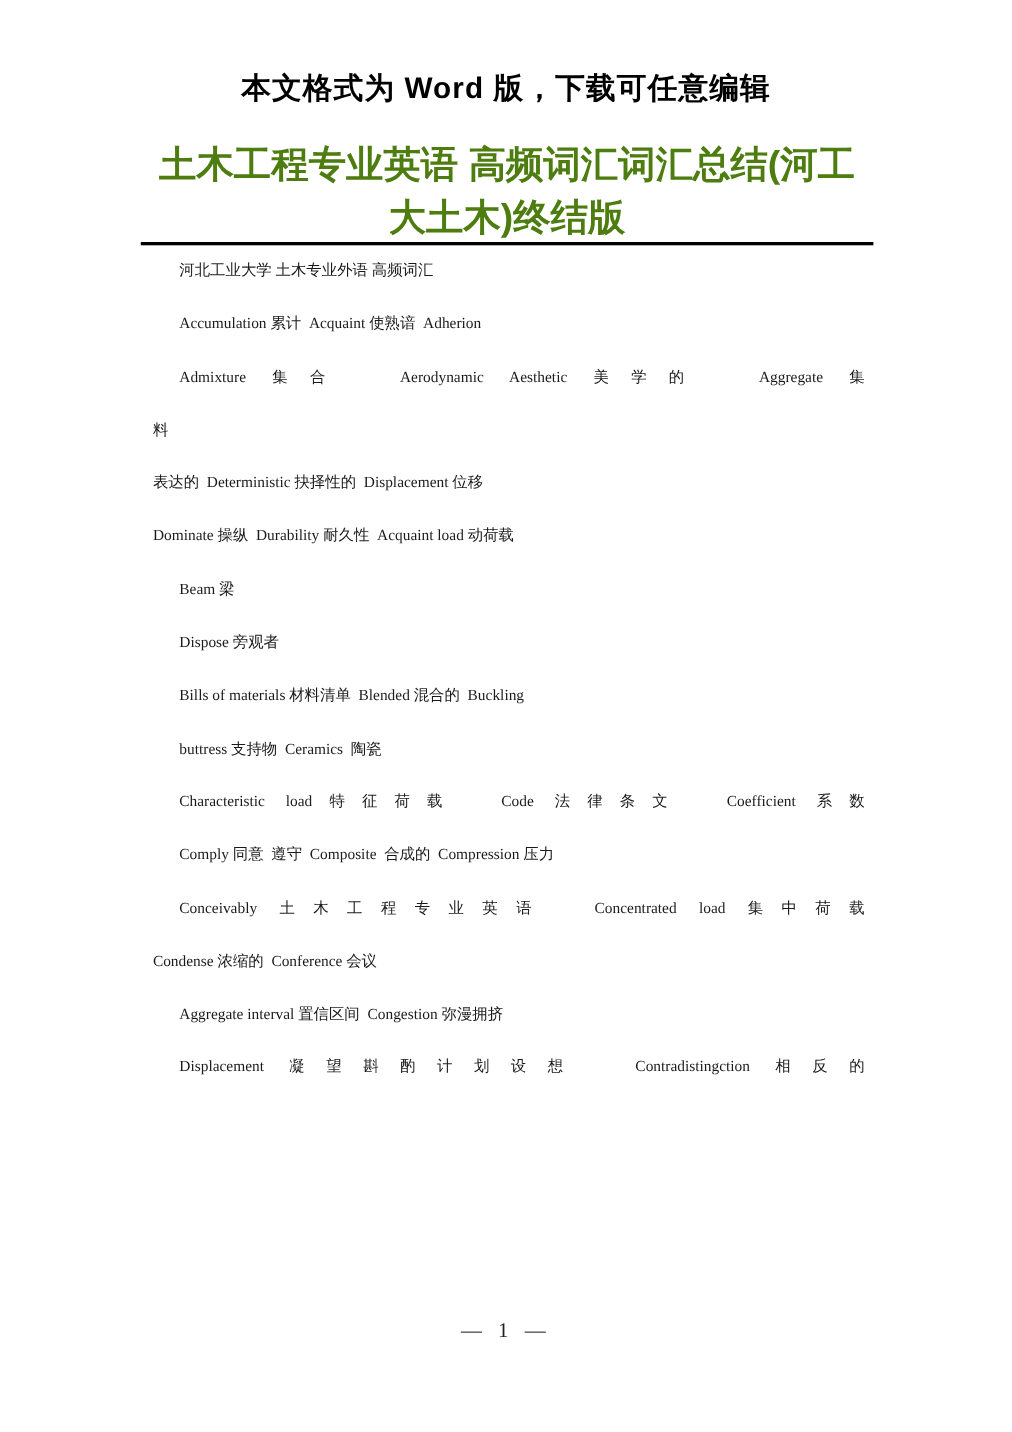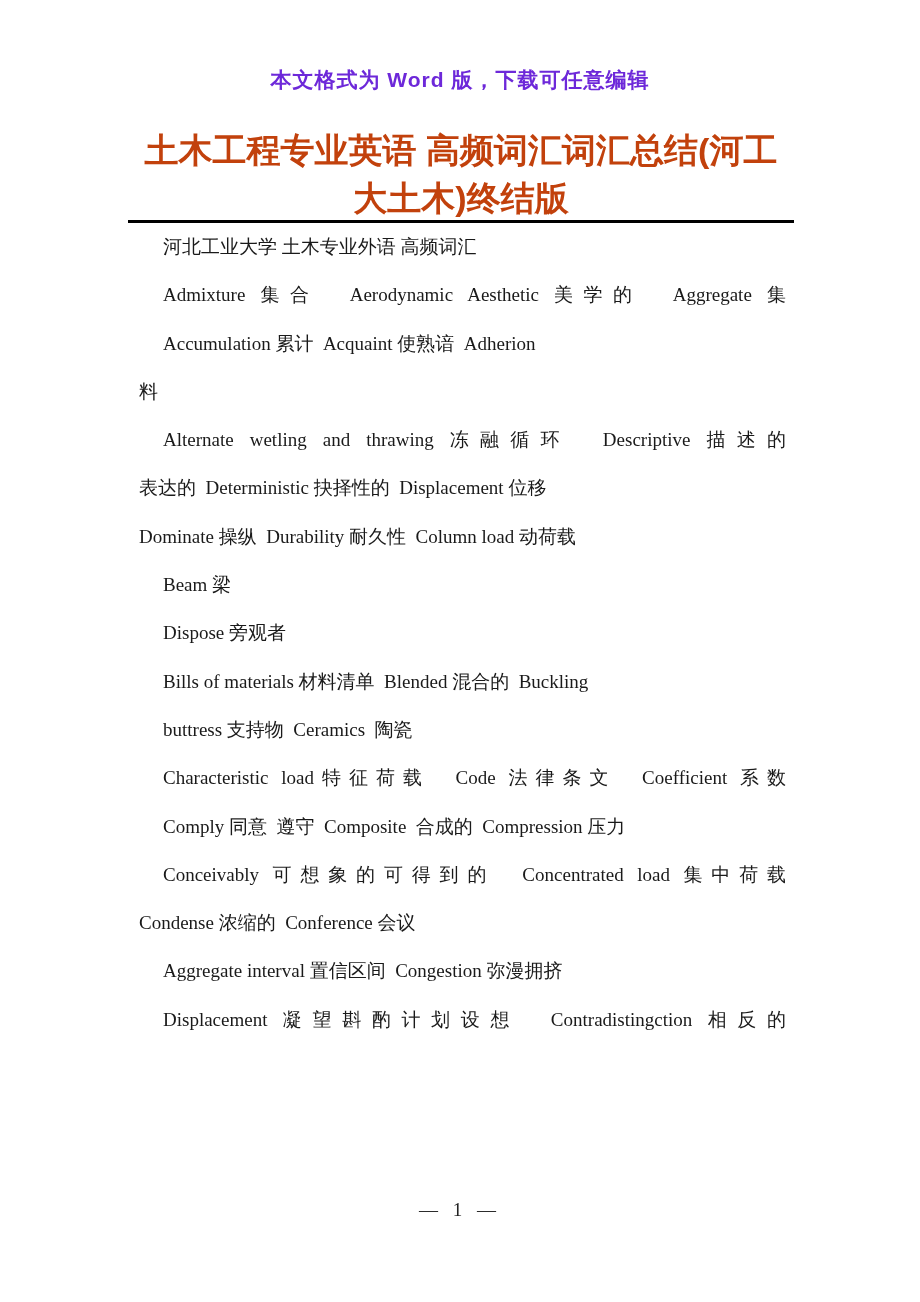--- a/index.html
+++ b/index.html
@@ -9,47 +9,47 @@
     height: 1302px;
     background: #ffffff;
     overflow: hidden;
     font-family: "Liberation Serif", "DejaVu Serif", serif;
     color: #1a1a1a;
   }
   .notice {
     position: absolute;
     top: 60px; left: 0; right: 0;
     text-align: center;
-    color: #6d28d9;
+    color: #000000;
     font-family: "Liberation Sans", "DejaVu Sans", sans-serif;
     font-weight: bold;
-    font-size: 21px;
+    font-size: 27px;
     line-height: 40px;
     letter-spacing: 1px;
   }
   .doc-title {
     position: absolute;
     top: 126px; left: 128px; width: 666px;
     text-align: center;
-    color: #c2410c;
+    color: #4d7c0f;
     font-family: "Liberation Sans", "DejaVu Sans", sans-serif;
     font-weight: bold;
     font-size: 34px;
     line-height: 48px;
   }
   .title-divider {
     position: absolute;
     top: 220px; left: 128px; width: 666px;
     height: 3px;
     background: #000000;
   }
   .body-lines {
     position: absolute;
     top: 223px; left: 139px; width: 647px;
-    font-size: 19px;
+    font-size: 14px;
   }
   .line {
     height: 48.3px;
     line-height: 48.3px;
     white-space: pre-wrap;
     text-align: left;
     overflow: hidden;
   }
   .line.indent { text-indent: 24px; }
   .line.justify { text-align: justify; text-align-last: justify; }
@@ -72,33 +72,32 @@
 
   <div class="doc-title">
     <div>土木工程专业英语 高频词汇词汇总结(河工</div>
     <div>大土木)终结版</div>
   </div>
 
   <div class="title-divider"></div>
 
   <div class="body-lines">
       <div class="line indent">河北工业大学 土木专业外语 高频词汇</div>
+      <div class="line indent">Accumulation 累计  Acquaint 使熟谙  Adherion</div>
       <div class="line indent justify">Admixture 集合  Aerodynamic Aesthetic 美学的  Aggregate 集</div>
-      <div class="line indent">Accumulation 累计  Acquaint 使熟谙  Adherion</div>
       <div class="line">料</div>
-      <div class="line indent justify">Alternate wetling and thrawing 冻融循环  Descriptive 描述的</div>
       <div class="line">表达的  Deterministic 抉择性的  Displacement 位移</div>
-      <div class="line">Dominate 操纵  Durability 耐久性  Column load 动荷载</div>
+      <div class="line">Dominate 操纵  Durability 耐久性  Acquaint load 动荷载</div>
       <div class="line indent">Beam 梁</div>
       <div class="line indent">Dispose 旁观者</div>
       <div class="line indent">Bills of materials 材料清单  Blended 混合的  Buckling</div>
       <div class="line indent">buttress 支持物  Ceramics  陶瓷</div>
       <div class="line indent justify">Characteristic load特征荷载  Code 法律条文  Coefficient 系数</div>
       <div class="line indent">Comply 同意  遵守  Composite  合成的  Compression 压力</div>
-      <div class="line indent justify">Conceivably 可想象的可得到的  Concentrated load 集中荷载</div>
+      <div class="line indent justify">Conceivably 土木工程专业英语  Concentrated load 集中荷载</div>
       <div class="line">Condense 浓缩的  Conference 会议</div>
       <div class="line indent">Aggregate interval 置信区间  Congestion 弥漫拥挤</div>
       <div class="line indent justify">Displacement 凝望斟酌计划设想  Contradistingction 相反的</div>
     </div>
 
   <div class="page-footer">— 1 —</div>
 
 </div>
 
 </body></html>

